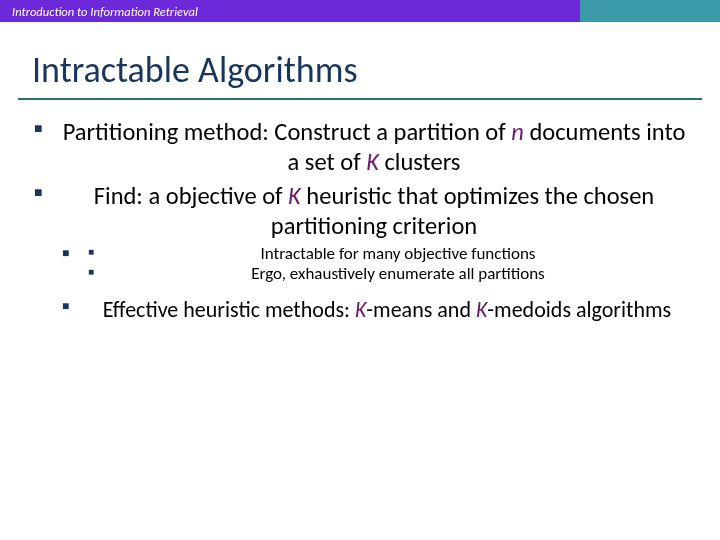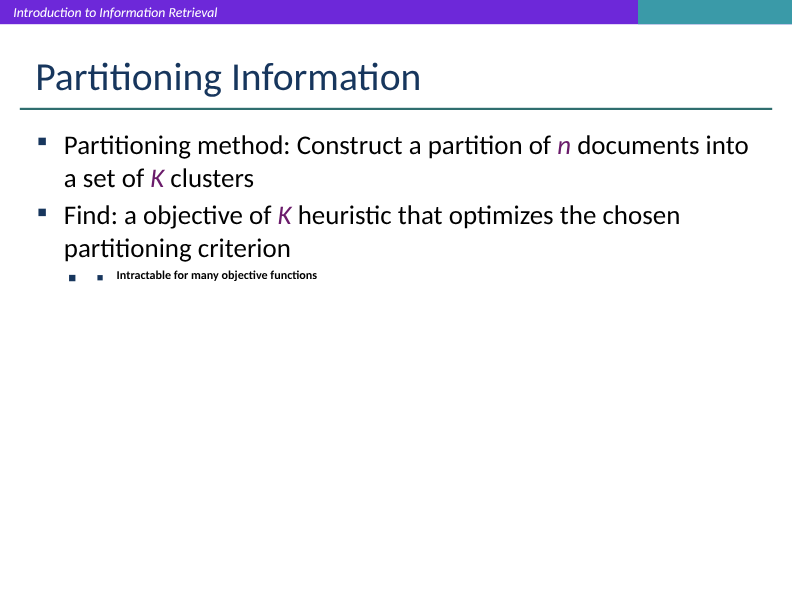--- a/index.html
+++ b/index.html
@@ -4,51 +4,55 @@
 <style>
   * { margin: 0; padding: 0; box-sizing: border-box; }
   html, body { width: 720px; height: 540px; font-family: Calibri, Arial, sans-serif; background: #fff; color: #000; }
   .slide { width: 720px; height: 540px; position: relative; }
   .header-bar { height: 22px; background: #6d28d9; border-right: 140px solid #3a9aa8; display: flex; align-items: center; padding-left: 12px; }
   .header-text { color: #fff; font-style: italic; font-size: 12.5px; font-family: Calibri, Arial, sans-serif; }
   .title { font-size: 36px; color: #17365d; font-weight: 400; margin: 26px 0 6px 32px; }
   .title-underline { margin: 0 18px 0 18px; height: 2px; background: #2f6e6f; }
   .content { padding: 18px 30px 0 30px; font-size: 24.5px; line-height: 1.22; }
   ul { list-style: none; }
-  .lvl1 > li { position: relative; padding-left: 28px; margin-bottom: 4px; }
+  .lvl1 > li { position: relative; padding-left: 28px; margin-bottom: 4px; text-align: center; }
   .lvl1 > li::before { content: "■"; position: absolute; left: 4px; top: 2px; font-size: 14px; color: #17365d; }
   .lvl2 { font-size: 22px; margin-top: 2px; }
   .lvl2 > li { position: relative; padding-left: 26px; margin-bottom: 2px; }
   .lvl2 > li::before { content: "■"; position: absolute; left: 4px; top: 2px; font-size: 12px; color: #17365d; }
-  .lvl3 { font-size: 11px; margin-top: 2px; margin-bottom: 12px; font-weight: bold; }
+  .lvl3 { font-size: 17px; margin-top: 2px; margin-bottom: 12px; }
   .lvl3 > li { position: relative; padding-left: 22px; margin-bottom: 0; }
   .lvl3 > li::before { content: "■"; position: absolute; left: 4px; top: 2px; font-size: 10px; color: #17365d; }
   .ital { font-style: italic; color: #6a1b6a; }
 </style>
 </head>
 <body>
 
 <div class="slide">
   <div class="header-bar">
     <span class="header-text">Introduction to Information Retrieval</span>
   </div>
 
-  <h1 class="title">Partitioning Information</h1>
+  <h1 class="title">Intractable Algorithms</h1>
   <div class="title-underline"></div>
 
   <div class="content">
     <ul class="lvl1">
       <li>
         <span>Partitioning method: Construct a partition of </span><span class="ital">n</span><span> documents into a set of </span><span class="ital">K</span><span> clusters</span>
       </li>
       <li>
         <span>Find: a objective of </span><span class="ital">K</span><span> heuristic that optimizes the chosen partitioning criterion</span>
         <ul class="lvl2">
           <li>
             <ul class="lvl3">
               <li><span>Intractable for many objective functions</span></li>
+              <li><span>Ergo, exhaustively enumerate all partitions</span></li>
             </ul>
+          </li>
+          <li>
+            <span>Effective heuristic methods: </span><span class="ital">K</span><span>-means and </span><span class="ital">K</span><span>-medoids algorithms</span>
           </li>
         </ul>
       </li>
     </ul>
   </div>
 </div>
 
 </body></html>

